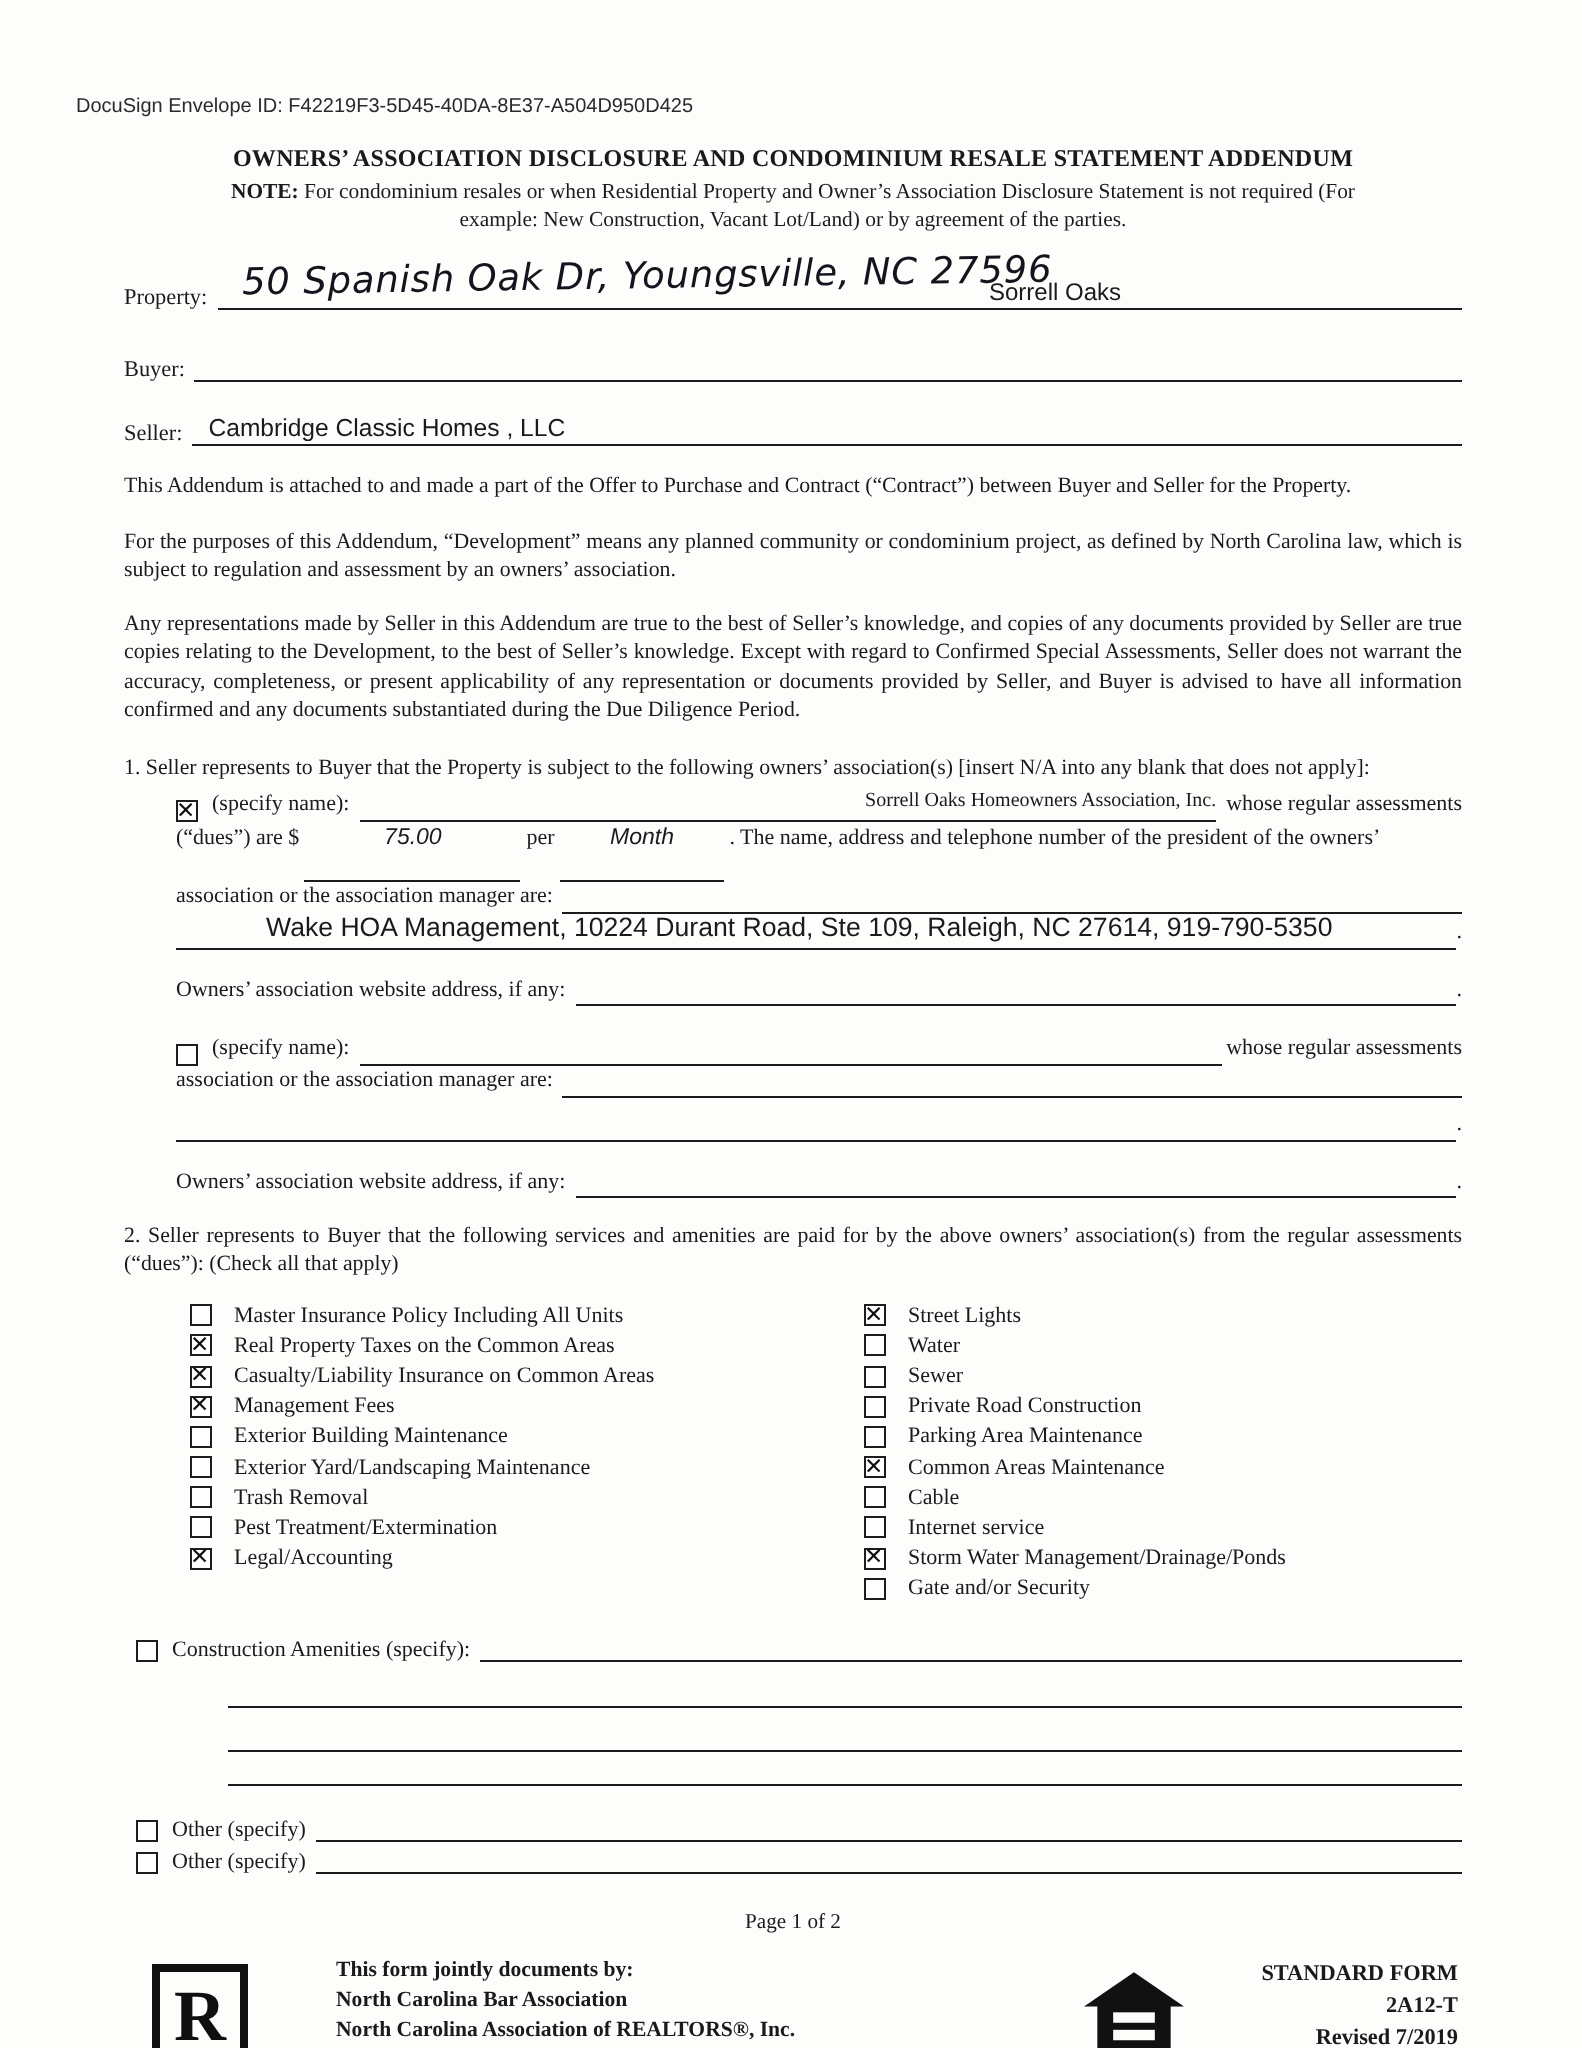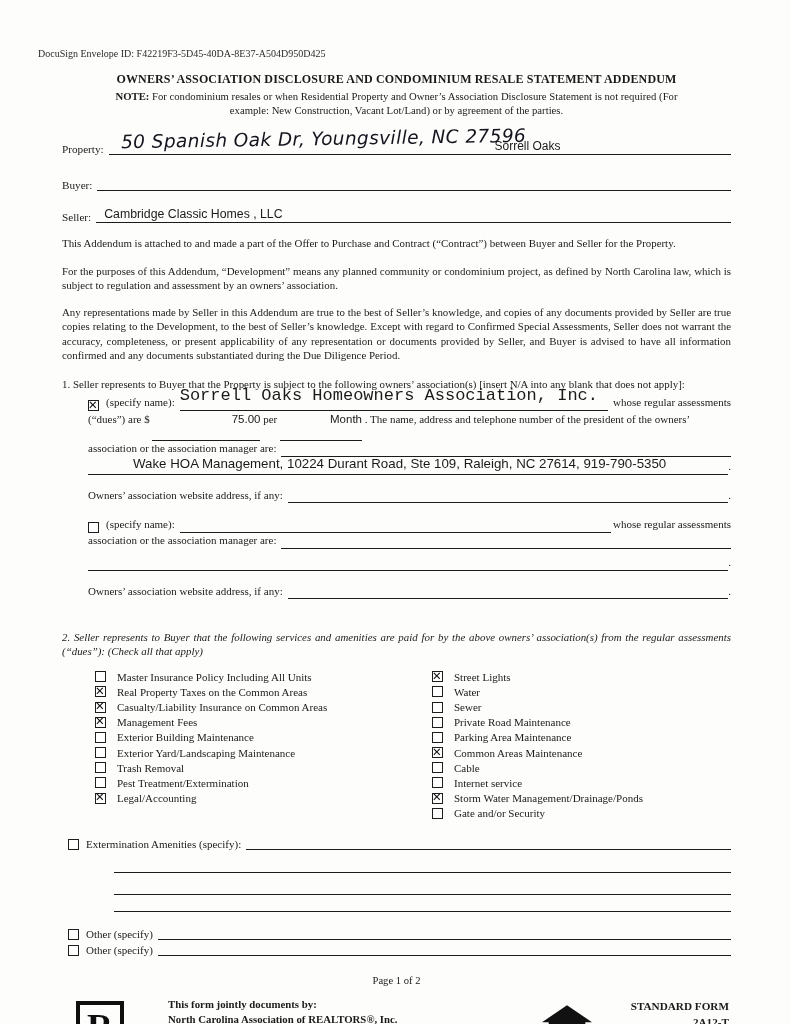--- a/index.html
+++ b/index.html
@@ -2,46 +2,46 @@
 <html><head>
 <meta charset="utf-8">
 <style>
   * { margin:0; padding:0; box-sizing:border-box; }
   html,body { background:#9a9a9a; }
   .page {
     width:791px; height:1024px; margin:0 auto; background:#fdfdfb;
     color:#1a1a1a; font-family:"Liberation Serif","DejaVu Serif",serif;
     padding:48px 60px 0 62px; position:relative; overflow:hidden;
   }
-  .envelope { font-family:Liberation Serif, serif; font-size:10px; color:#2a2a2a; margin-left:-24px; }
+  .envelope { font-family:Liberation Sans, sans-serif; font-size:10px; color:#2a2a2a; margin-left:-24px; }
   .title { text-align:center; font-weight:bold; font-size:12px; margin-top:13px; letter-spacing:.15px; }
   .note { text-align:center; font-size:10.7px; max-width:590px; margin:2px auto 0; line-height:1.32; }
   .note b { font-weight:bold;text-align:center; }
 
   .field-row { display:flex; align-items:flex-end; margin-top:16px; font-size:11.2px; height:18px; }
   .lbl { white-space:nowrap; }
   .fill { flex:1; border-bottom:1.3px solid #1b1b1b; margin-left:5px; position:relative; height:15px; min-width:30px; }
-  .fill .center-val { position:absolute; left:0; right:0; bottom:1px; text-align:left;
-    font-family:Liberation Mono, monospace; font-size:17px; white-space:nowrap; }
+  .fill .center-val { position:absolute; left:0; right:0; bottom:1px; text-align:right;
+    font-family:Liberation Serif, serif; font-size:10px; white-space:nowrap; }
   .hand { font-family:"DejaVu Sans","Liberation Sans",sans-serif; font-style:italic; color:#14141e; }
   .property-hand { position:absolute; left:12px; top:-12px; font-size:18.5px; white-space:nowrap;
     transform:rotate(-0.9deg); letter-spacing:.4px; font-weight:500; }
   .property-printed { position:absolute; left:62%; top:-1px; font-family:"Liberation Sans","DejaVu Sans",sans-serif; font-size:12px; }
   .seller-val { position:absolute; left:8px; bottom:1px; font-family:"Liberation Sans","DejaVu Sans",sans-serif; font-size:12.3px; white-space:nowrap; }
 
   .para { font-size:10.9px; line-height:1.31; text-align:justify; margin-top:13px; }
 
   .assoc { margin-left:26px; margin-top:3px; font-size:11px; }
   .arow { display:flex; align-items:flex-end; min-height:16px; line-height:1.42; }
   .ablock { line-height:1.5; }
   .cb { flex:none; width:11px; height:11px; border:1.6px solid #1d1d1d; position:relative;
     display:inline-block; background:#fff; margin-right:7px; vertical-align:-1px; }
   .cb[data-checked="true"]::after { content:"\2715"; position:absolute; left:-1px; top:-3.5px;
     font-size:11.5px; font-weight:bold; font-family:"DejaVu Sans",sans-serif; color:#0e0e0e; }
-  .iblank { display:inline-block; width:108px; border-bottom:1.3px solid #1b1b1b; text-align:right; height:30px; }
+  .iblank { display:inline-block; width:108px; border-bottom:1.3px solid #1b1b1b; text-align:center; height:30px;font-style:italic; }
   .iblank.per { width:82px; }
   .iblank .val { font-family:"Liberation Sans","DejaVu Sans",sans-serif; font-size:11.5px; }
   .mgr-val { position:absolute; left:0; right:17px; bottom:0; text-align:center;
     font-family:"Liberation Sans","DejaVu Sans",sans-serif; font-size:13.3px; white-space:nowrap; }
   .mgr-line .fill { height:18px; }
   .website-row { margin-left:26px; margin-top:13px; display:flex; align-items:center; font-size:11px; }
 
   .svc-cols { display:flex; margin-top:11px; margin-left:33px; font-size:11px; }
   .svc-left { width:337px; } .svc-right { flex:1; }
   .svc-row { display:flex; align-items:center; height:15.2px; }
@@ -157,21 +157,21 @@
       <span>.</span>
     </div>
   </div>
 
   <div class="website-row">
     <span class="lbl">Owners’ association website address, if any:</span>
     <span class="fill"></span>
     <span>.</span>
   </div>
 
-  <p class="para" style="margin-top:31px;font-style:italic;">2.  Seller represents to Buyer that the following services and amenities are paid for by the above owners’ association(s) from the regular assessments (“dues”):  (Check all that apply)</p>
+  <p class="para" style="margin-top:12px;">2.  Seller represents to Buyer that the following services and amenities are paid for by the above owners’ association(s) from the regular assessments (“dues”):  (Check all that apply)</p>
 
   <div class="svc-cols">
     <div class="svc-left">
 
         <div class="svc-row">
           <span class="cb" data-checked="false"></span>
           <span>Master Insurance Policy Including All Units</span>
         </div>
 
         <div class="svc-row">
@@ -226,21 +226,21 @@
           <span>Water</span>
         </div>
 
         <div class="svc-row">
           <span class="cb" data-checked="false"></span>
           <span>Sewer</span>
         </div>
 
         <div class="svc-row">
           <span class="cb" data-checked="false"></span>
-          <span>Private Road Maintenance</span>
+          <span>Private Road Construction</span>
         </div>
 
         <div class="svc-row">
           <span class="cb" data-checked="false"></span>
           <span>Parking Area Maintenance</span>
         </div>
 
         <div class="svc-row">
           <span class="cb" data-checked="true"></span>
           <span>Common Areas Maintenance</span>
@@ -263,21 +263,21 @@
 
         <div class="svc-row">
           <span class="cb" data-checked="false"></span>
           <span>Gate and/or Security</span>
         </div>
       </div>
   </div>
 
   <div class="rec-row">
     <span class="cb" data-checked="false"></span>
-    <span class="lbl">Extermination Amenities (specify):</span>
+    <span class="lbl">Construction Amenities (specify):</span>
     <span class="fill"></span>
   </div>
   <div class="cont-line" style="margin-top:9px;"></div>
   <div class="cont-line" style="margin-top:8px;"></div>
   <div class="cont-line" style="margin-top:7px; height:10px;"></div>
 
   <div class="other-row first">
     <span class="cb" data-checked="false"></span>
     <span class="lbl">Other (specify)</span>
     <span class="fill"></span>
@@ -293,20 +293,21 @@
   <div class="footer">
     <div class="realtor-block">
       <div class="realtor-logo">
         <span>R</span>
       </div>
 
     </div>
 
     <div class="approved">
       <div>This form jointly documents by:</div>
+      <div>North Carolina Bar Association</div>
       <div>North Carolina Association of REALTORS®, Inc.</div>
 
     </div>
 
     <div class="eho-block">
       <svg viewBox="0 0 24 20" width="50" height="42">
         <path d="M12 0 L0 8.2 L3.2 8.2 L3.2 19 L20.8 19 L20.8 8.2 L24 8.2 Z" fill="#111"></path>
         <rect x="7" y="9.6" width="10" height="2.5" fill="#fdfdfb"></rect>
         <rect x="7" y="13.8" width="10" height="2.5" fill="#fdfdfb"></rect>
       </svg>

